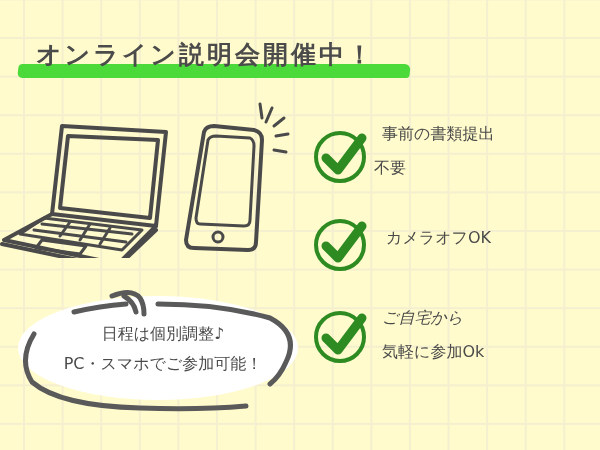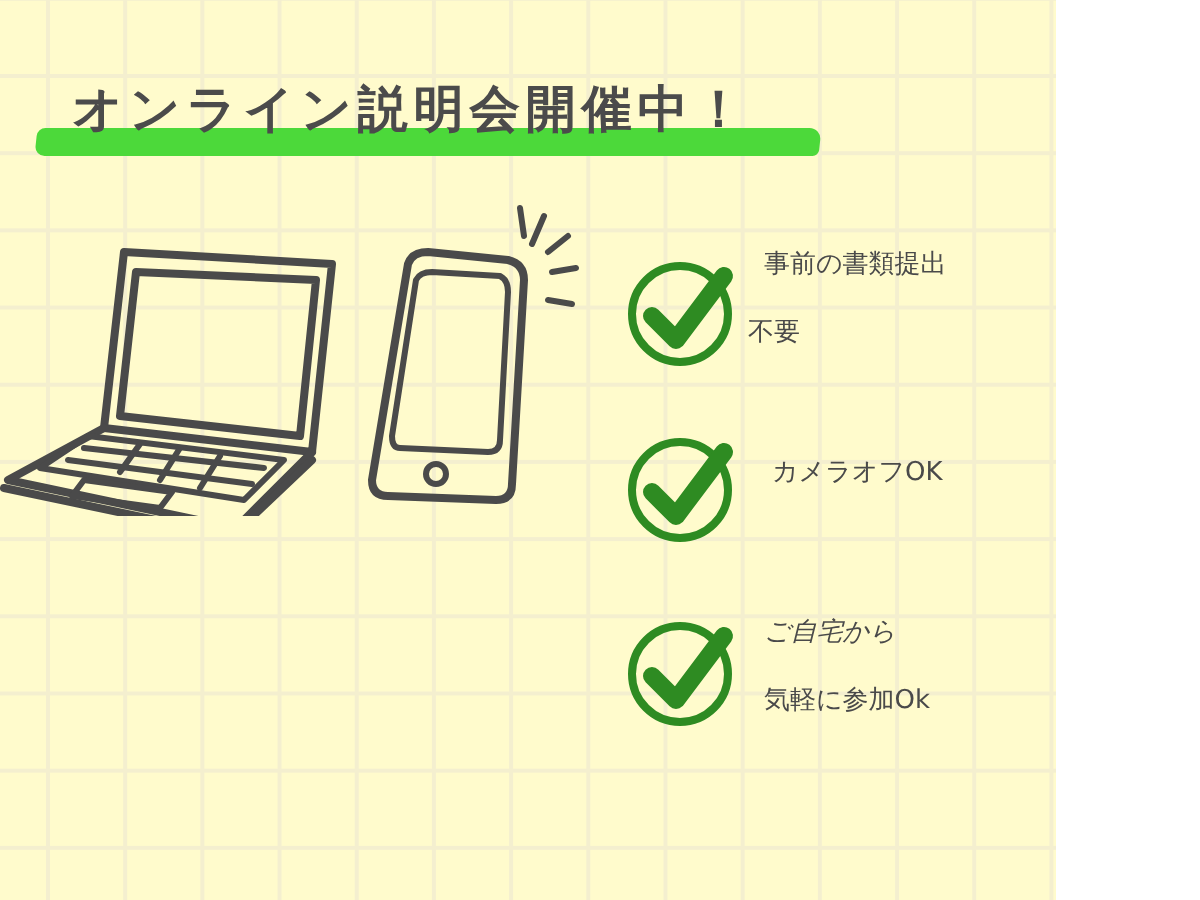--- a/index.html
+++ b/index.html
@@ -1,18 +1,18 @@
 <!DOCTYPE html>
 <html><head>
 <meta charset="utf-8">
 <style>
   html, body { margin:0; padding:0; }
   body { width:600px; height:450px; overflow:hidden; }
   .canvas {
-    position:relative; width:528px; height:450px;
+    position:relative; width:600px; height:450px;
     background-color:#fffbcc;
     background-image:
       linear-gradient(to right, #f4efcf 2px, transparent 2px),
       linear-gradient(to bottom, #f4efcf 2px, transparent 2px);
     background-size:38.6px 38.6px;
     background-position:23px 37px;
     font-family:"DejaVu Sans", sans-serif;
     color:#4a4a4a;
   }
   .title-wrap { position:absolute; left:18px; top:36px; width:392px; height:40px; }
@@ -20,21 +20,21 @@
     position:absolute; left:0; top:28px; width:392px; height:14px;
     background:#4cd93a; border-radius:4px 6px 3px 5px; transform:skewX(-6deg);
   }
   .title {
     position:absolute; left:18px; top:2px; font-size:25px; font-weight:bold;
     letter-spacing:3px; color:#4b4b4b; white-space:nowrap;
   }
   .device { position:absolute; }
   .check-item { position:absolute; left:314px; }
   .check-icon { position:absolute; left:0; width:56px; height:56px; }
-  .check-text { position:absolute; white-space:nowrap; font-size:13px; color:#4a4a4a; line-height:1; }
+  .check-text { position:absolute; white-space:nowrap; font-size:16px; color:#4a4a4a; line-height:1; }
   .bubble { position:absolute; left:0; top:282px; width:310px; height:130px; }
   .bubble-text {
     position:absolute; left:0; width:310px; text-align:center; font-size:16px;
     color:#4a4a4a; white-space:nowrap;
   }
 </style>
 </head>
 <body>
 
 <div class="canvas">
@@ -85,14 +85,28 @@
 
   <div class="check-item" style="top:308px;">
     <svg class="check-icon" style="top:0;" viewBox="0 0 56 56">
       <circle cx="26" cy="29" r="24" fill="none" stroke="#2e8b22" stroke-width="4"></circle>
       <path d="M12 30 L24 42 L48 10" fill="none" stroke="#2e8b22" stroke-width="9" stroke-linecap="round" stroke-linejoin="round"></path>
     </svg>
     <div class="check-text" style="left:68px; top:2px;font-style:italic;">ご自宅から</div>
     <div class="check-text" style="left:68px; top:36px;text-align:right;">気軽に参加Ok</div>
   </div>
 
+  <div class="bubble">
+    <svg width="310" height="130" viewBox="0 0 310 130" style="position:absolute; left:0; top:0;">
+      <ellipse cx="158" cy="66" rx="140" ry="52" fill="#ffffff"></ellipse>
+      <g fill="none" stroke="#5a5a5a" stroke-width="5" stroke-linecap="round">
+        <path d="M74 30 Q100 24 126 22"></path>
+        <path d="M158 22 Q220 22 270 36 Q300 52 286 80 Q280 94 270 102"></path>
+        <path d="M34 52 Q18 78 32 100 Q60 124 140 126 Q200 128 246 124"></path>
+        <path d="M112 14 Q132 6 140 16 Q144 22 144 32"></path>
+        <path d="M124 14 Q134 20 136 30"></path>
+      </g>
+    </svg>
+    <div class="bubble-text" style="top:42px; left:8px;">日程は個別調整♪</div>
+    <div class="bubble-text" style="top:72px; left:8px;">PC・スマホでご参加可能！</div>
+  </div>
 
 </div>
 
 </body></html>

